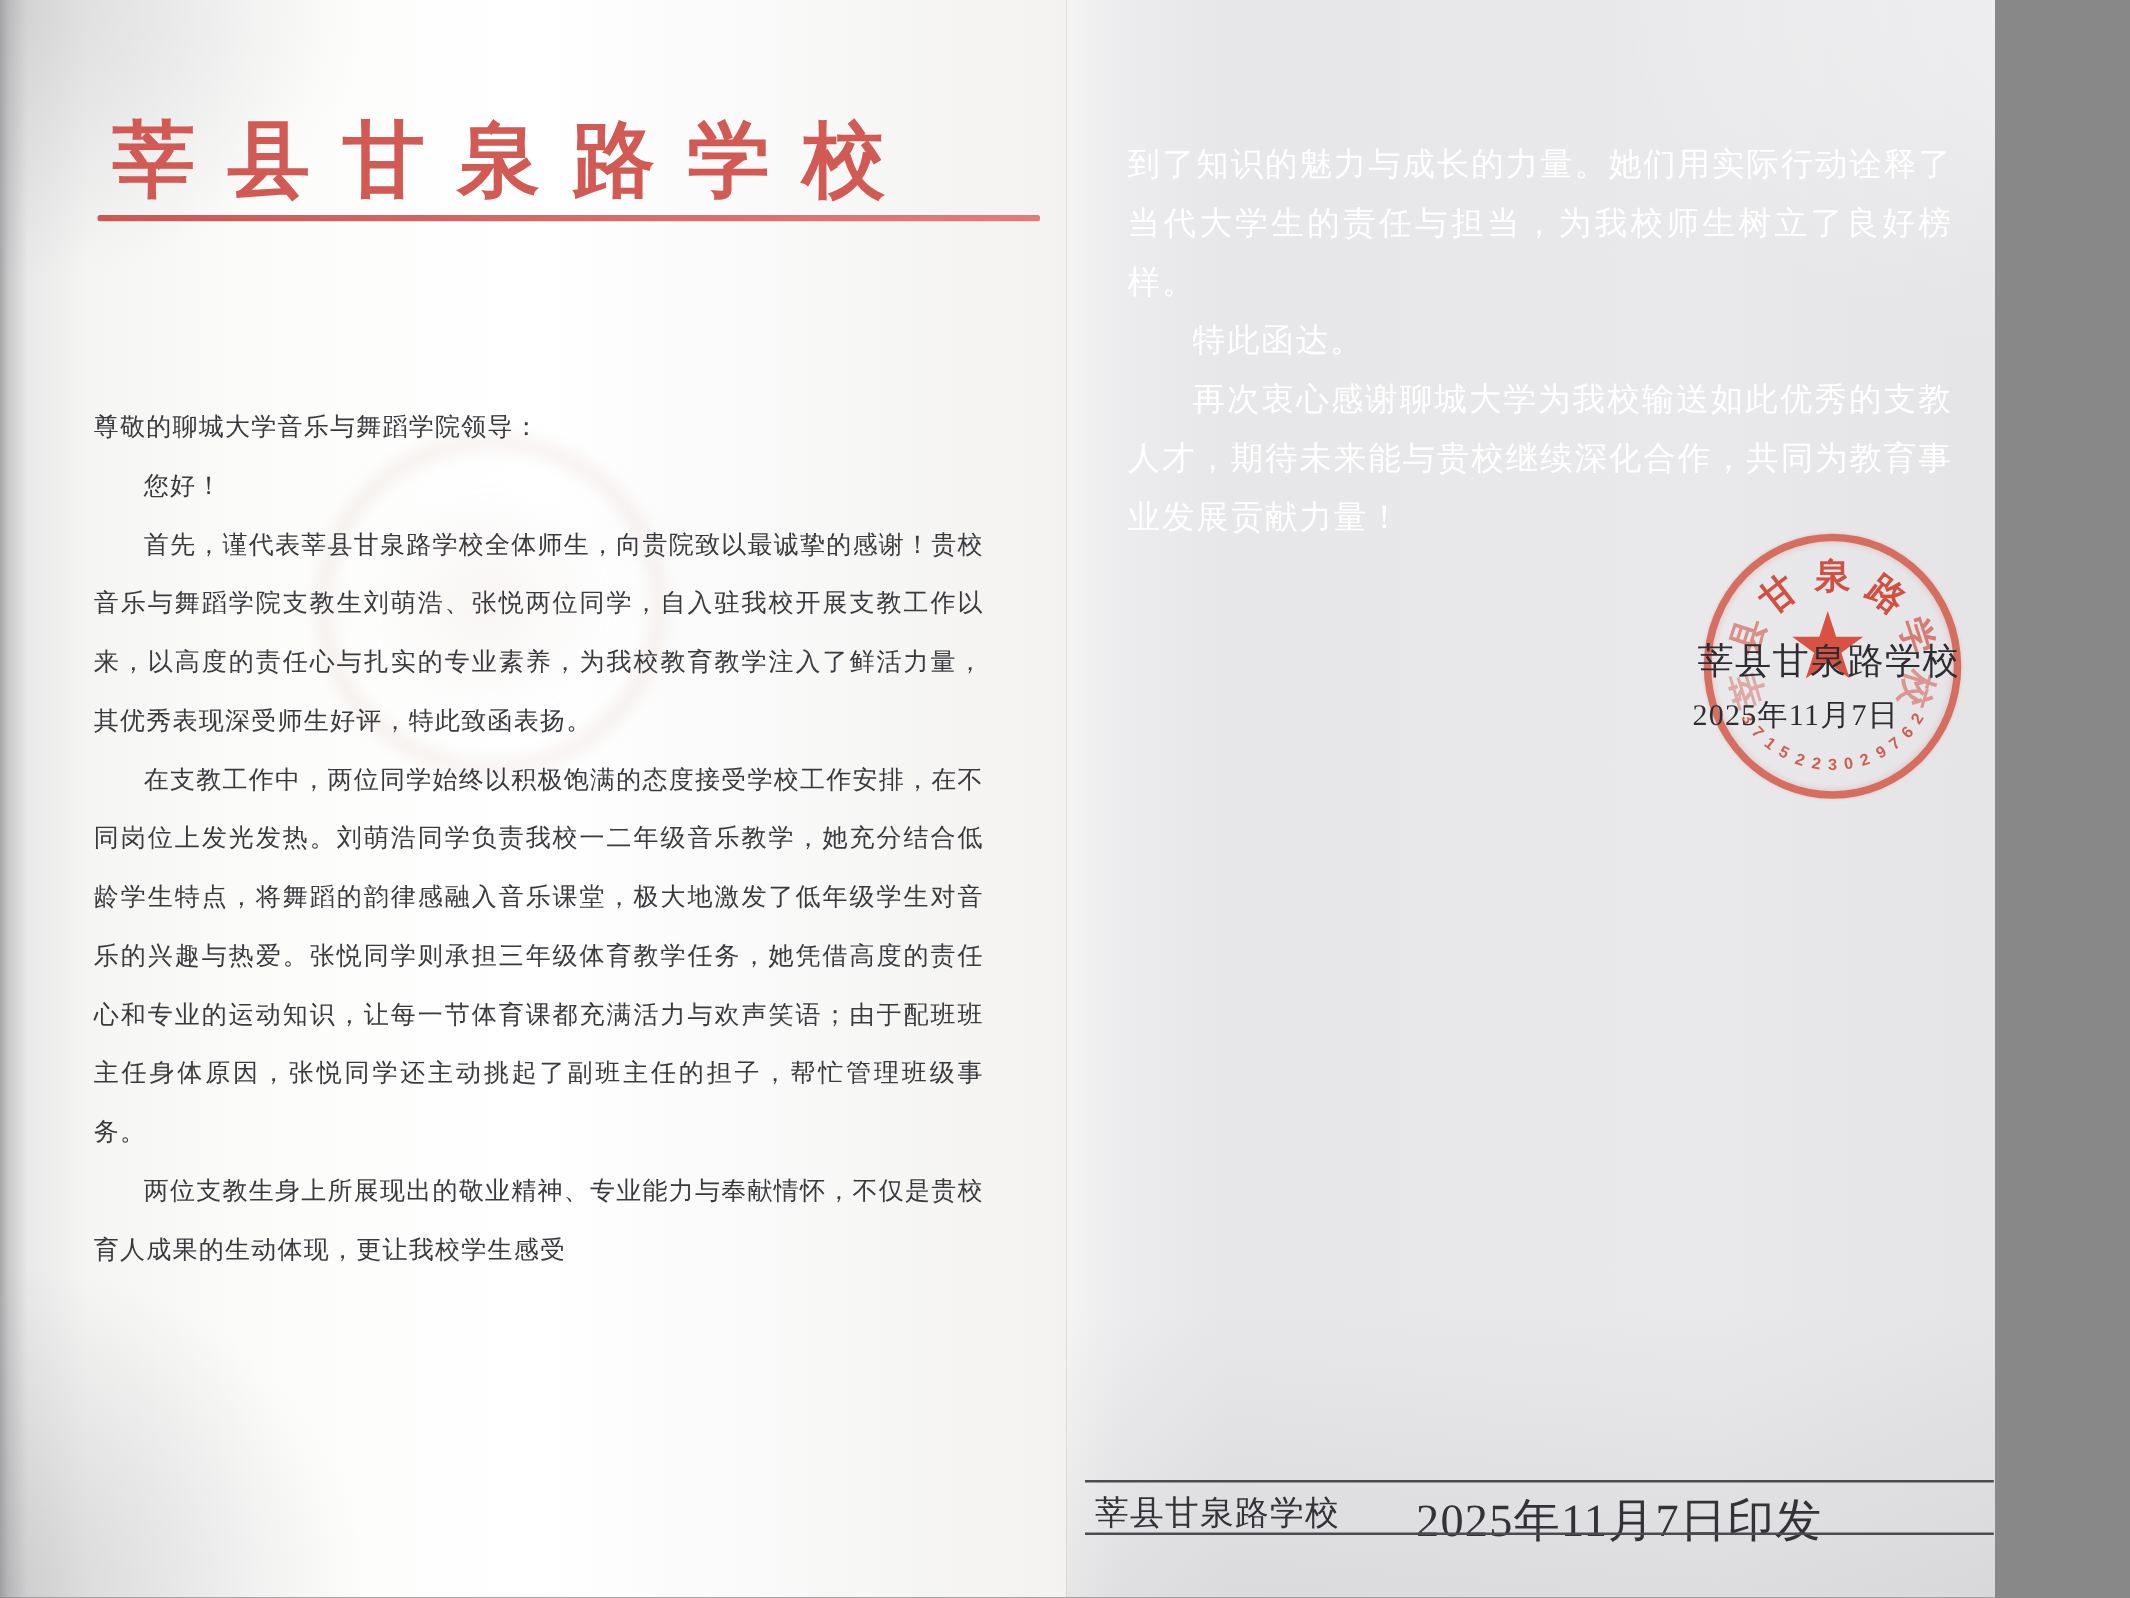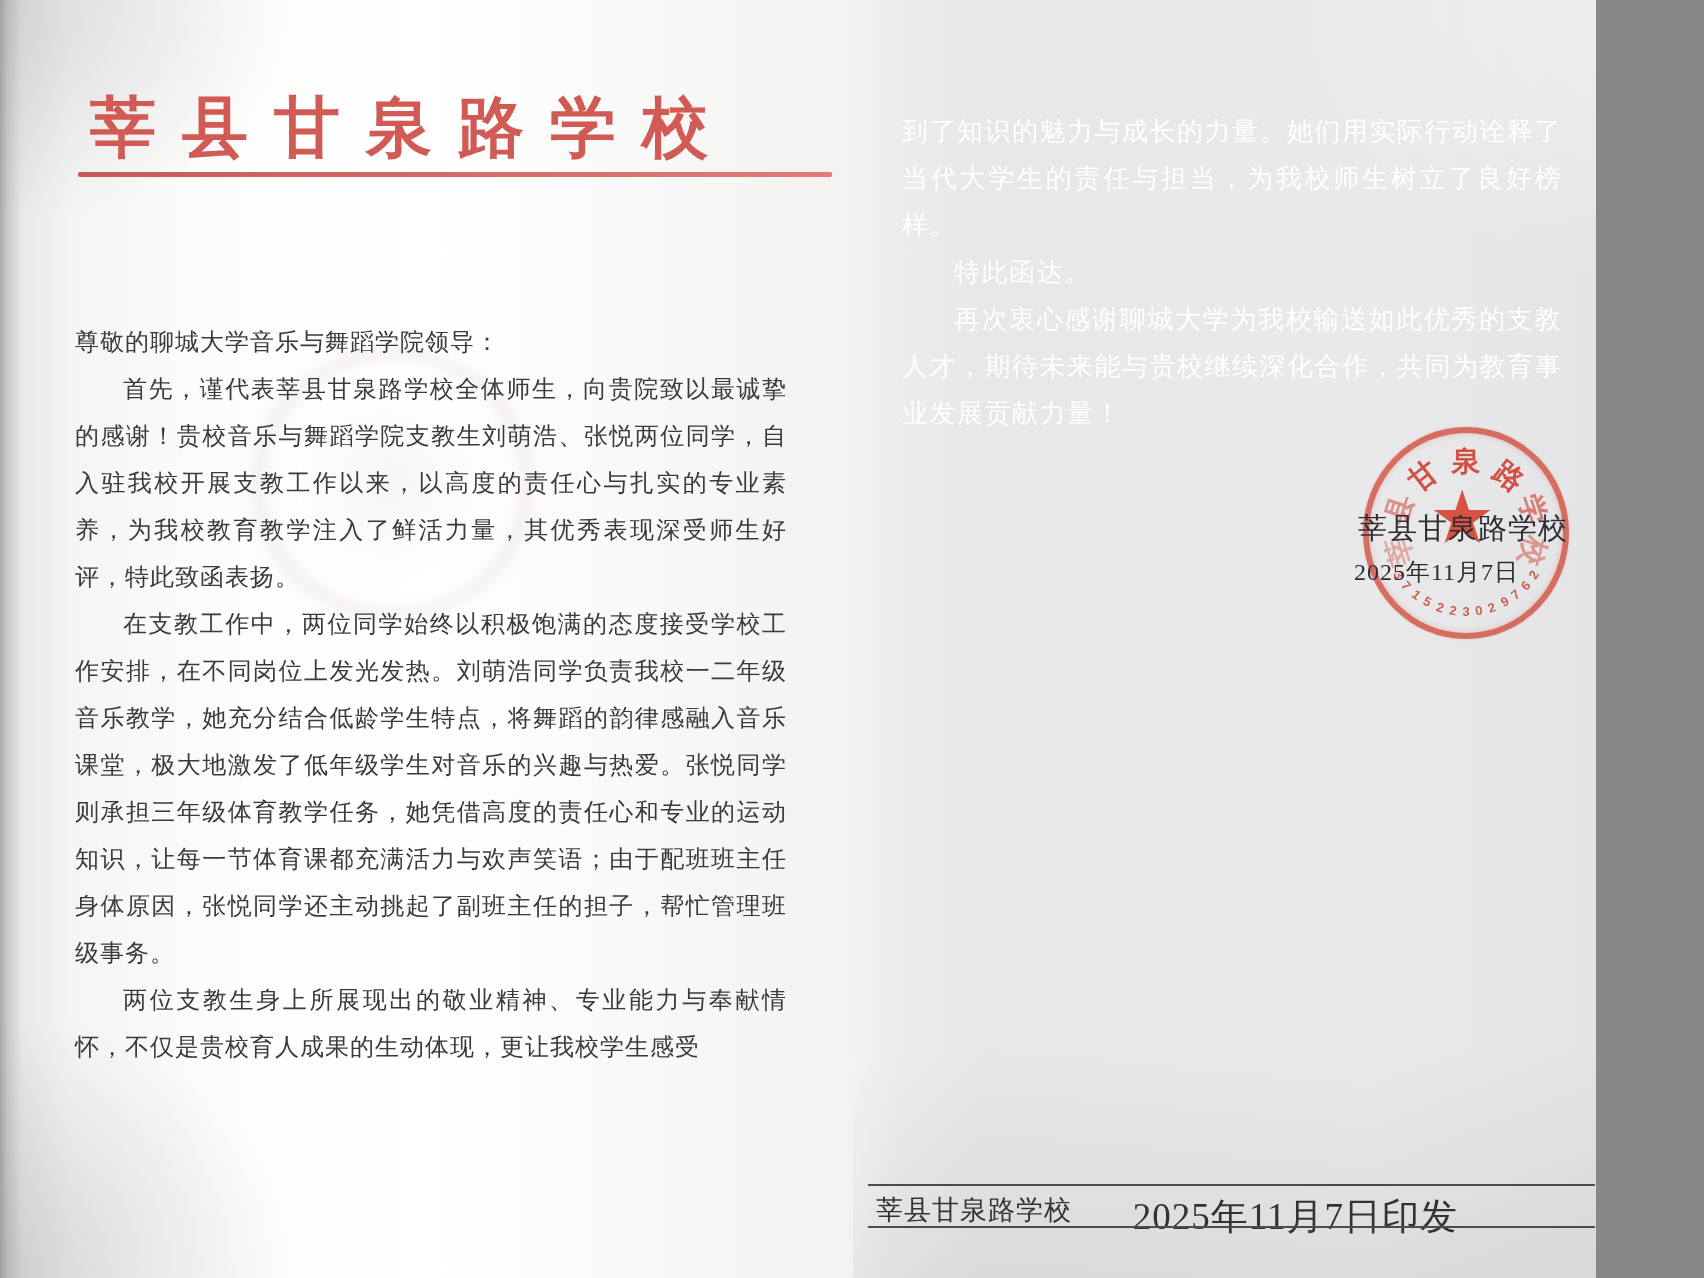--- a/index.html
+++ b/index.html
@@ -54,21 +54,21 @@
     letter-spacing: 2px;
   }
   
   .body-block {
     color: #3a3a3e;
     font-family: "Liberation Serif", "DejaVu Serif", serif;
     text-align: justify; text-justify: inter-character;
   }
   .body-left {
     position: absolute; left: 75px; top: 319px; width: 712px;
-    font-size: 24px; line-height: 47px; letter-spacing: 1px;
+    font-size: 20px; line-height: 47px; letter-spacing: 1px;
   }
   .body-right {
     position: absolute; left: 902px; top: 108px; width: 660px;
     font-size: 26px; line-height: 47px; letter-spacing: 1.5px;
     color: #ffffff;
   }
   .para { text-indent: 2em; }
   .para-flush { text-indent: 0; }
   
   .seal {
@@ -129,20 +129,21 @@
 <body>
 
 <div class="stage">
 
   <div class="page-left">
     <div class="ghost-seal"></div>
     <div class="letterhead">莘县甘泉路学校</div>
     <div class="red-rule"></div>
     <div class="body-block body-left">
       <p class="para-flush">尊敬的聊城大学音乐与舞蹈学院领导：</p>
+      <p class="para">您好！</p>
       <p class="para">首先，谨代表莘县甘泉路学校全体师生，向贵院致以最诚挚的感谢！贵校音乐与舞蹈学院支教生刘萌浩、张悦两位同学，自入驻我校开展支教工作以来，以高度的责任心与扎实的专业素养，为我校教育教学注入了鲜活力量，其优秀表现深受师生好评，特此致函表扬。</p>
       <p class="para">在支教工作中，两位同学始终以积极饱满的态度接受学校工作安排，在不同岗位上发光发热。刘萌浩同学负责我校一二年级音乐教学，她充分结合低龄学生特点，将舞蹈的韵律感融入音乐课堂，极大地激发了低年级学生对音乐的兴趣与热爱。张悦同学则承担三年级体育教学任务，她凭借高度的责任心和专业的运动知识，让每一节体育课都充满活力与欢声笑语；由于配班班主任身体原因，张悦同学还主动挑起了副班主任的担子，帮忙管理班级事务。</p>
       <p class="para">两位支教生身上所展现出的敬业精神、专业能力与奉献情怀，不仅是贵校育人成果的生动体现，更让我校学生感受</p>
     </div>
   </div>
 
   <div class="page-right">
   </div>
 
   <div class="body-block body-right">

